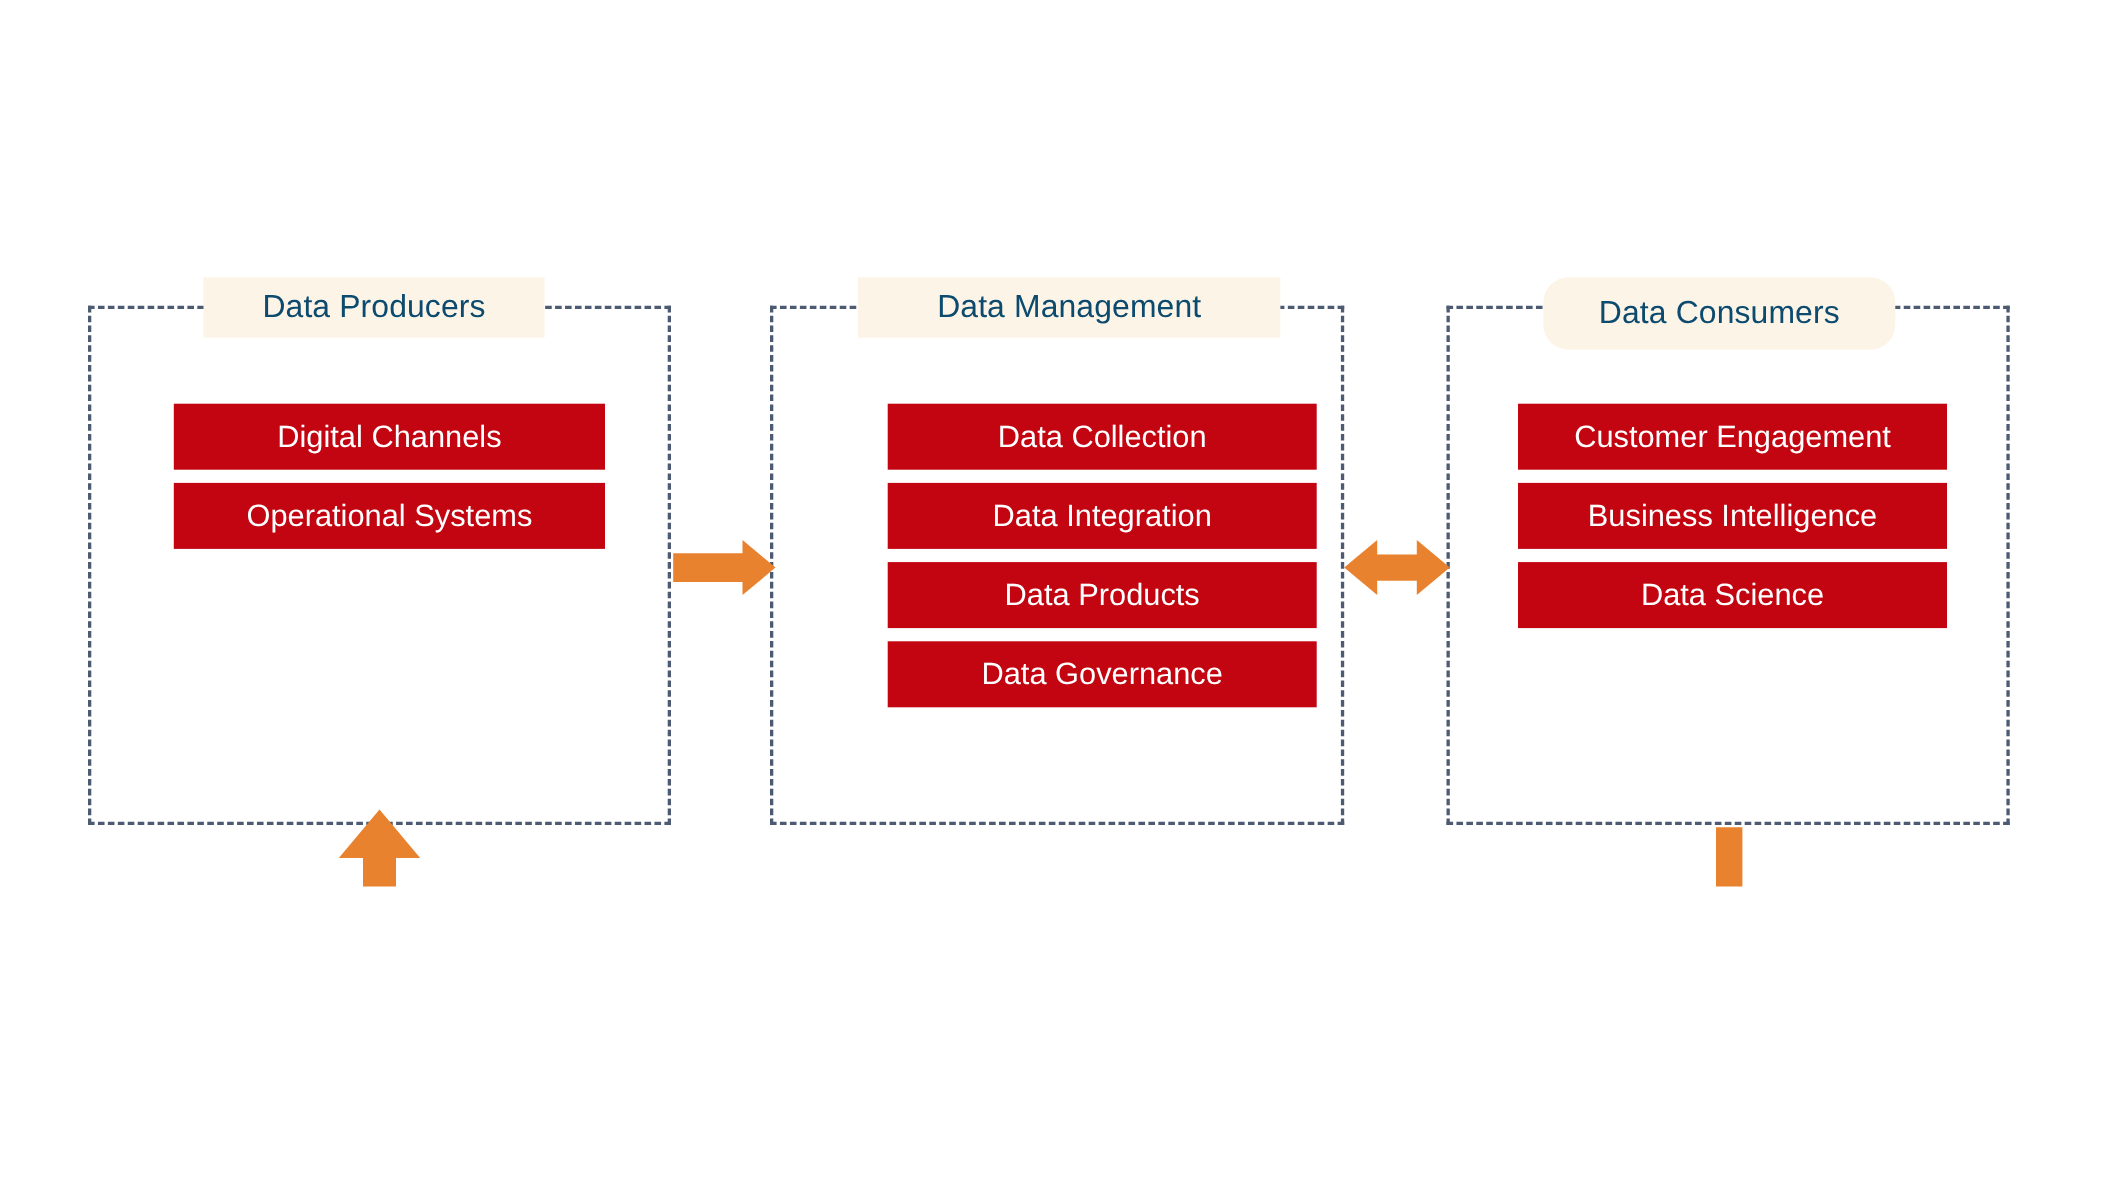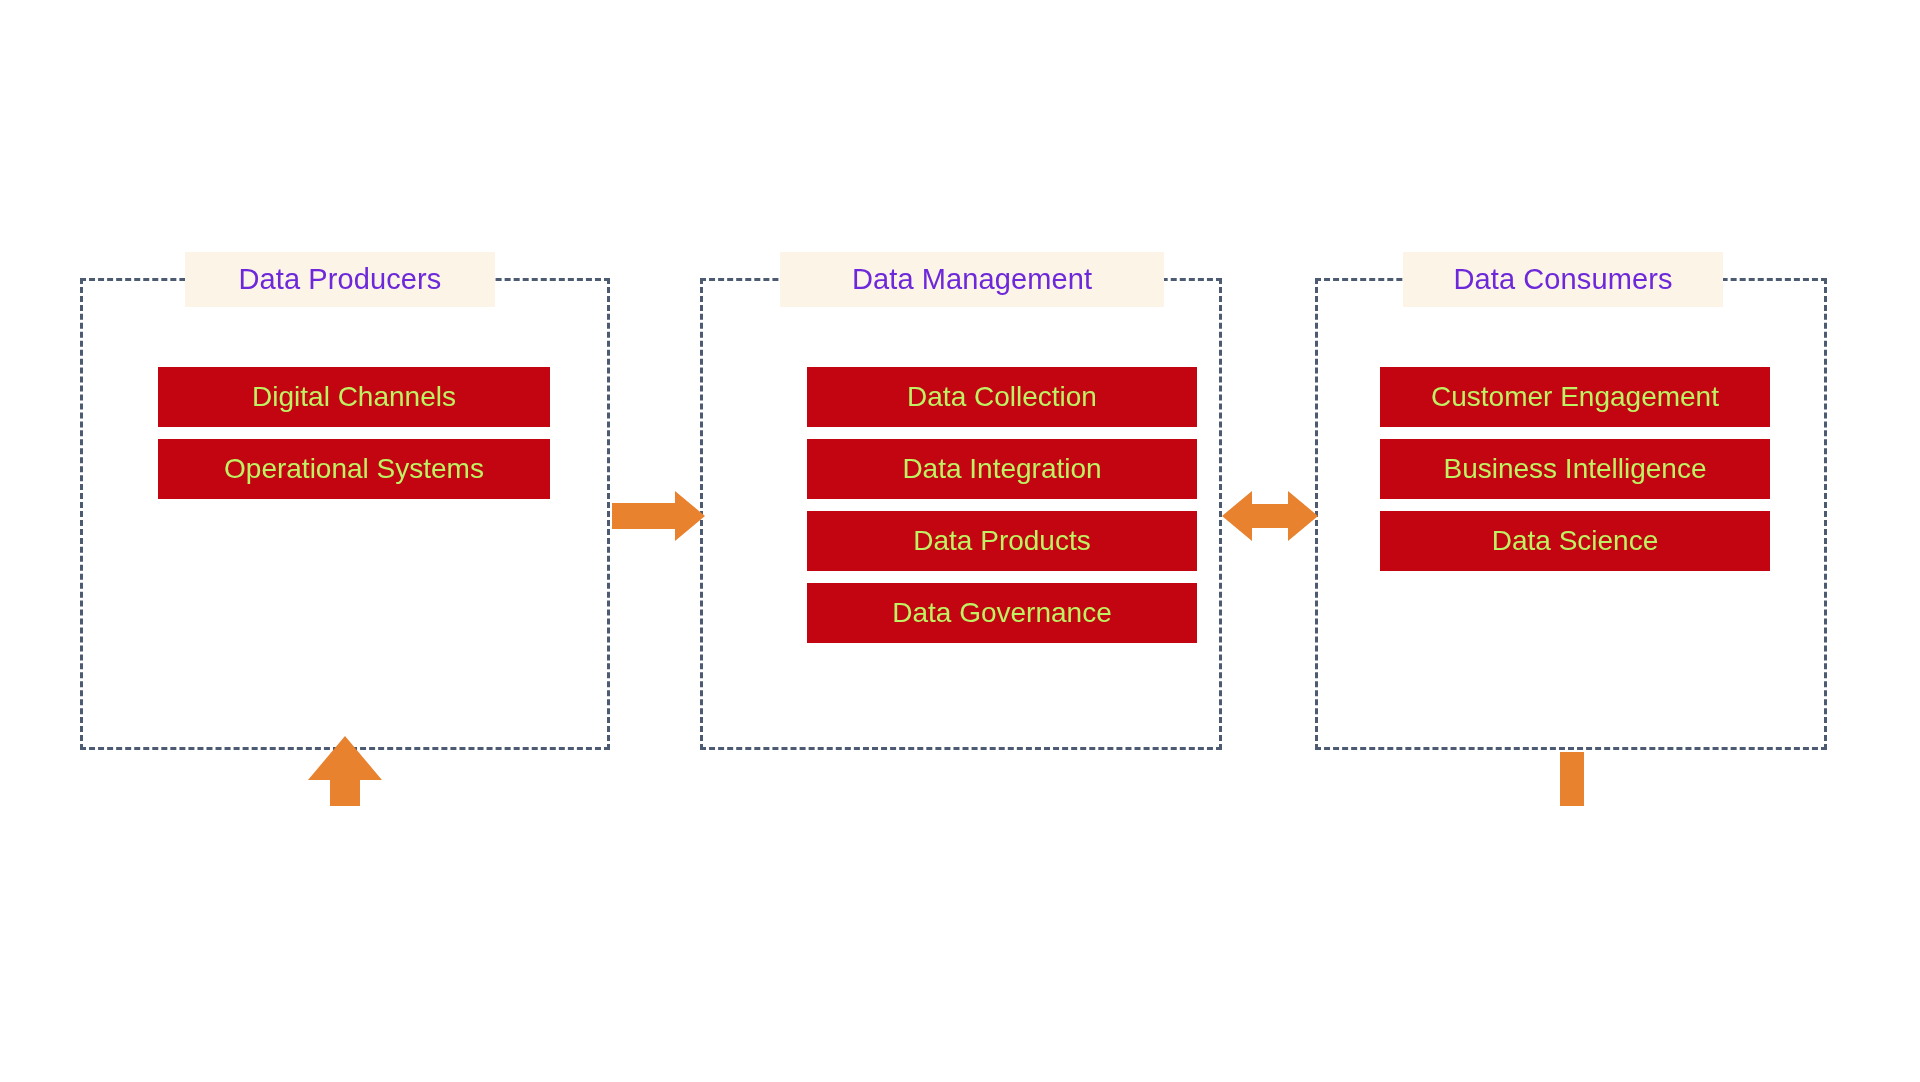--- a/index.html
+++ b/index.html
@@ -28,21 +28,21 @@
     position: absolute;
     border: 3px dashed #4c5a72;
     box-sizing: border-box;
     background: transparent;
   }
 
   
   .panel-title {
     position: absolute;
     background: #fdf4e8;
-    color: #6d28d9;
+    color: #0c4a6e;
     font-size: 29px;
     line-height: 1;
     letter-spacing: 0.1px;
     white-space: nowrap;
     display: flex;
     align-items: center;
     justify-content: center;
     box-sizing: border-box;
     z-index: 4;
   }
@@ -50,21 +50,21 @@
   
   .items {
     position: absolute;
     display: flex;
     flex-direction: column;
     gap: 12px;
     z-index: 3;
   }
   .item {
     background: #c20510;
-    color: #bef264;
+    color: #ffffff;
     font-size: 28px;
     line-height: 1;
     height: 60px;
     display: flex;
     align-items: center;
     justify-content: center;
     white-space: nowrap;
     box-sizing: border-box;
   }
 
@@ -99,21 +99,21 @@
 
   <div class="items" style="left:771px; top:367px; width:390px;margin-left:36px;">
     <div class="item">Data Collection</div>
     <div class="item">Data Integration</div>
     <div class="item">Data Products</div>
     <div class="item">Data Governance</div>
   </div>
 
   <div class="panel" style="left:1315px; top:278px; width:512px; height:472px;"></div>
 
-  <div class="panel-title" style="left:1403px; top:252px; width:320px; height:55px;">Data Consumers</div>
+  <div class="panel-title" style="left:1403px; top:252px; width:320px; height:66px;border-radius:23px;">Data Consumers</div>
 
   <div class="items" style="left:1380px; top:367px; width:390px;">
     <div class="item">Customer Engagement</div>
     <div class="item">Business Intelligence</div>
     <div class="item">Data Science</div>
   </div>
 
   <svg id="connectors" viewBox="0 0 1920 1082" xmlns="http://www.w3.org/2000/svg">
 
     <g>

